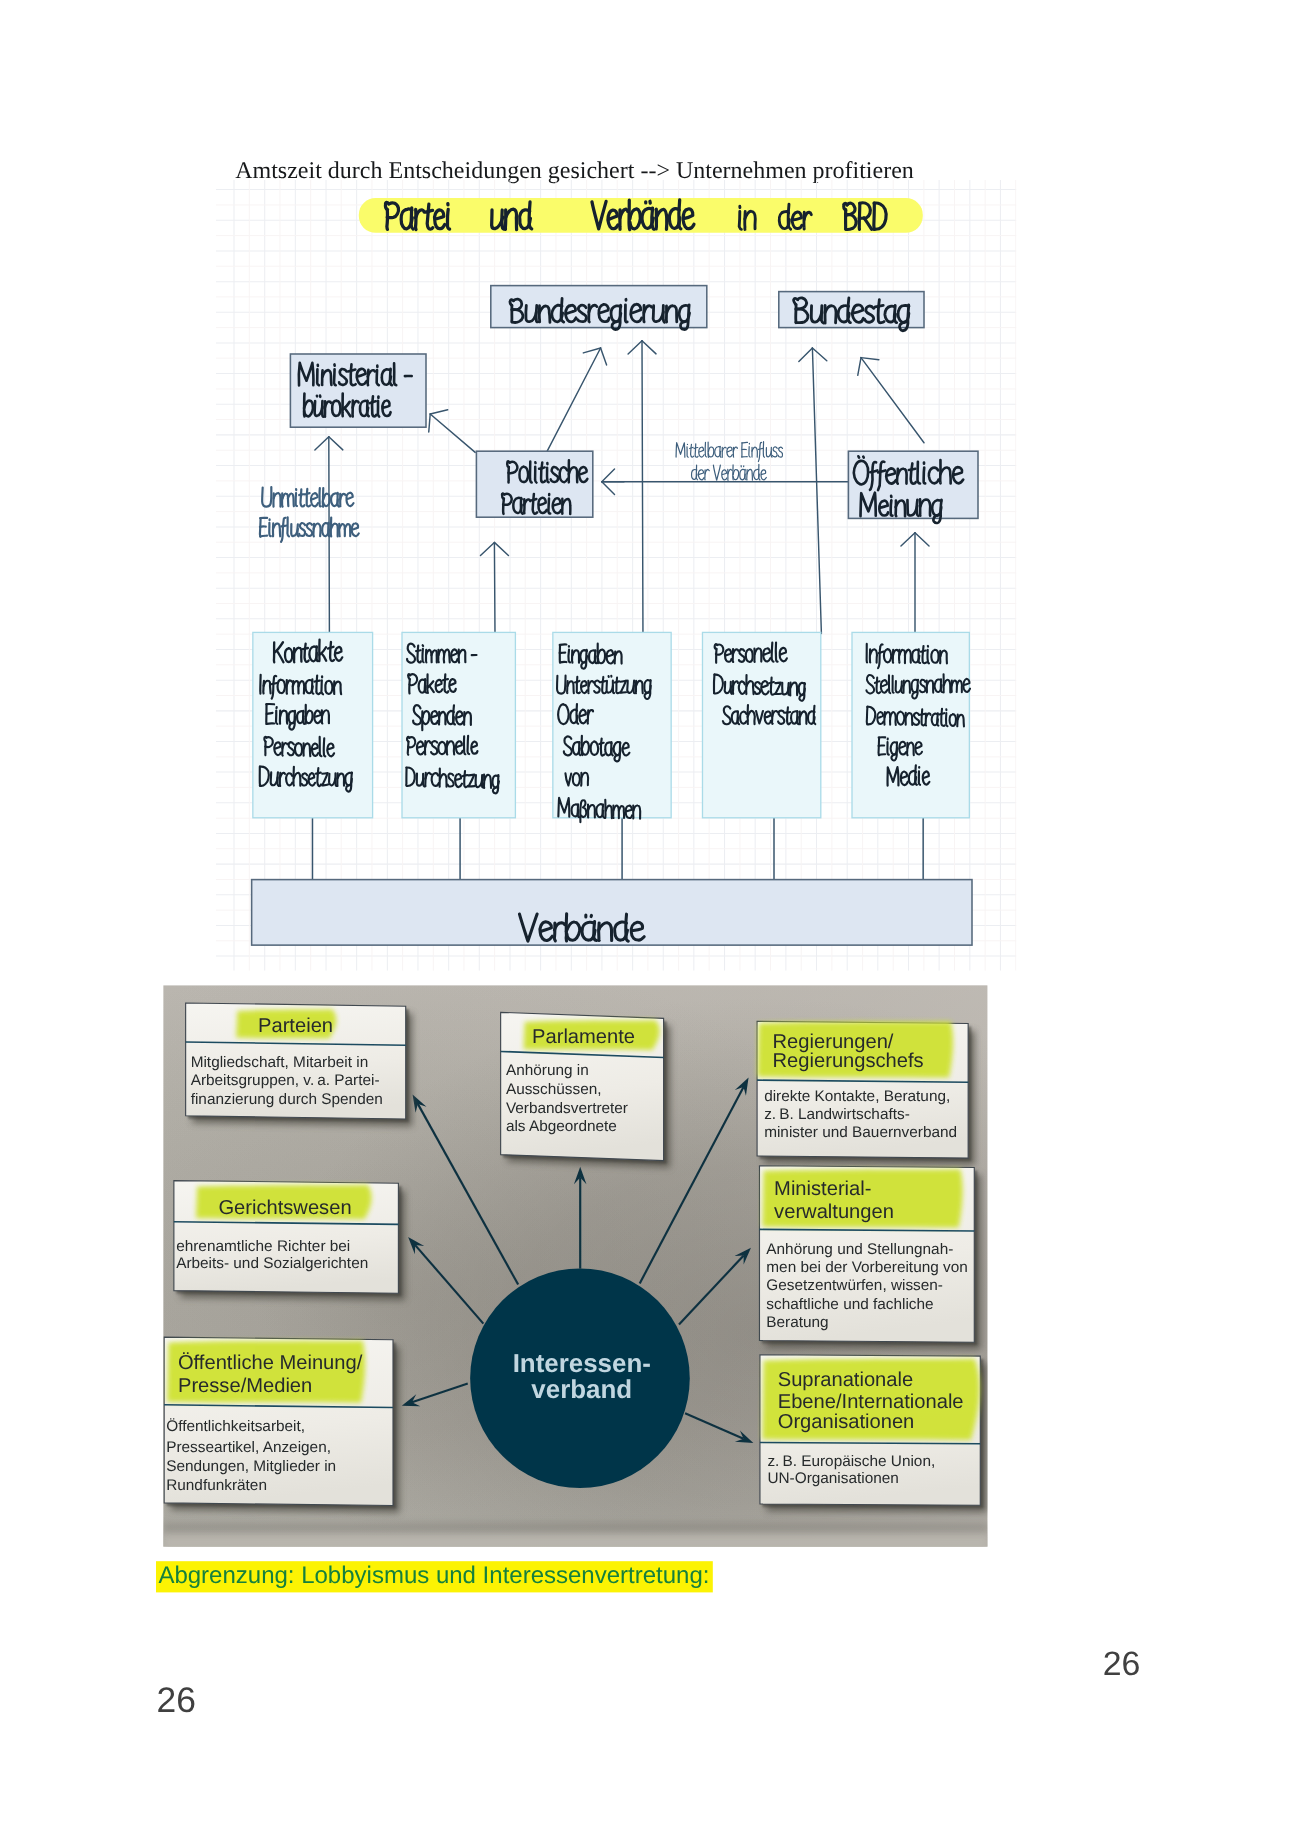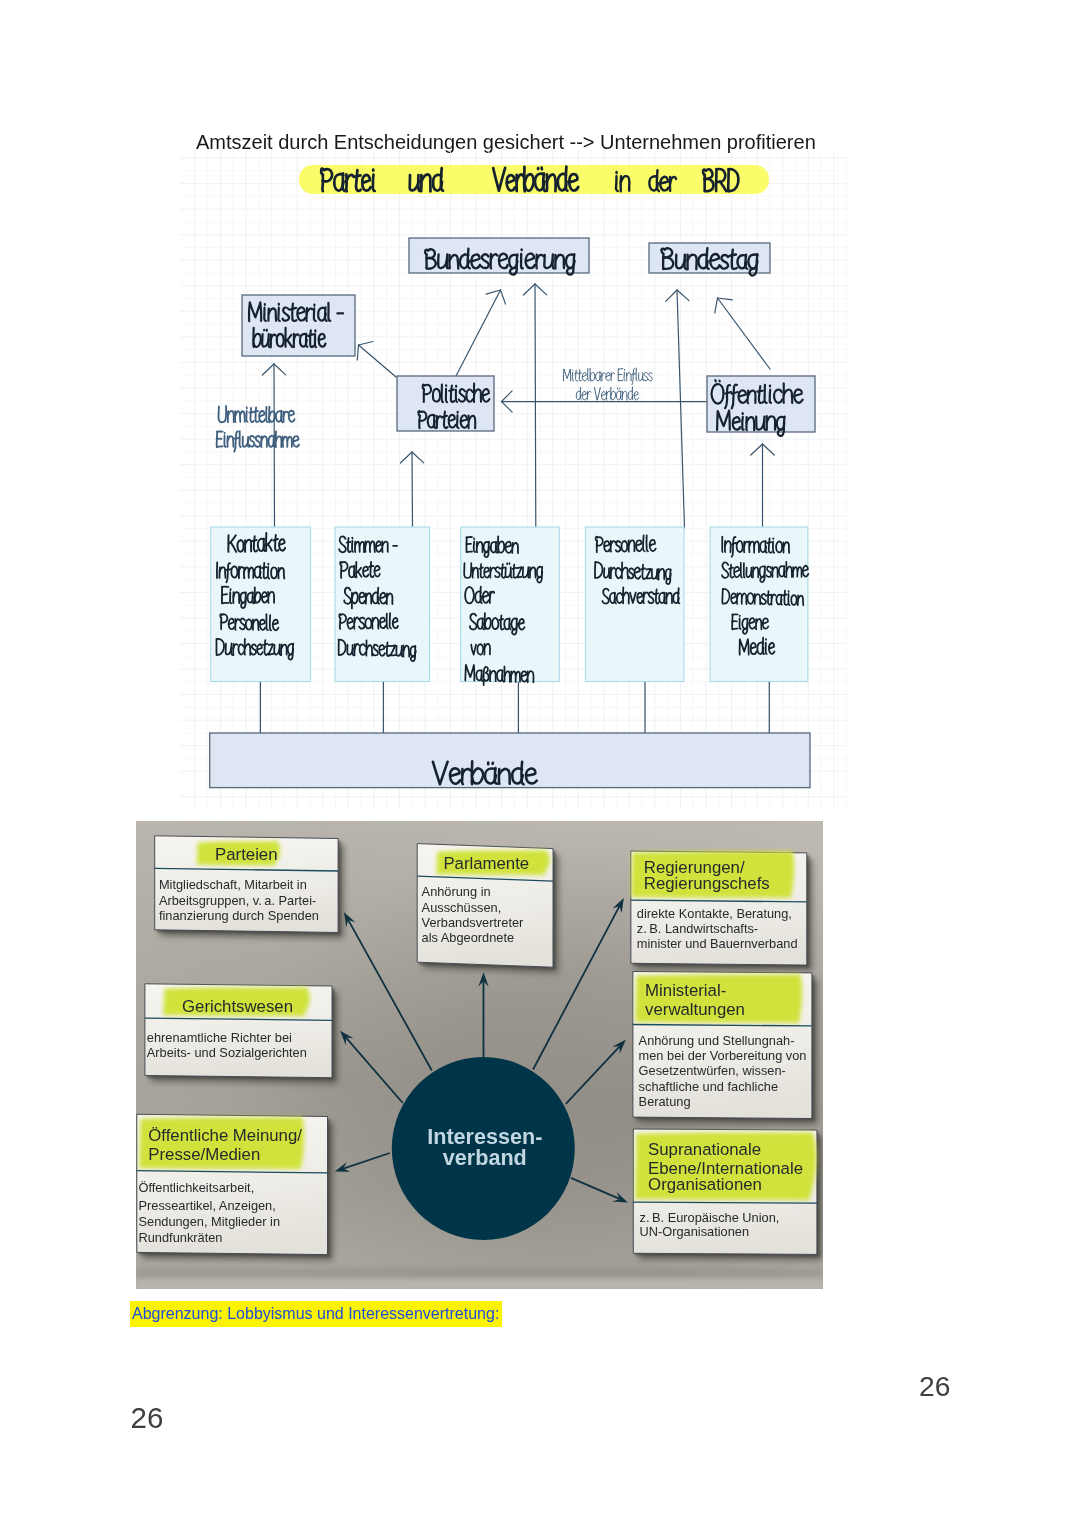--- a/index.html
+++ b/index.html
@@ -1,25 +1,25 @@
 <!DOCTYPE html>
 <html><head>
 <meta charset="utf-8">
 <title>Partei und Verbände in der BRD</title>
 <style>
   html,body{margin:0;padding:0;background:#ffffff;}
   body{width:1080px;height:1527px;position:relative;overflow:hidden;
        font-family:"Liberation Sans",sans-serif;-webkit-font-smoothing:antialiased;}
   .abs{position:absolute;}
-  #headline{left:196px;top:131.5px;font-size:20.0px;line-height:21px;color:#17191b;white-space:nowrap;}
+  #headline{left:196px;top:131.5px;font-size:20.0px;line-height:21px;color:#17191b;white-space:nowrap;font-family:Liberation Serif, serif;}
   #paper-wrap{left:180px;top:150px;width:667px;height:659px;}
   #photo-wrap{left:135.7px;top:820.5px;width:687px;height:468px;}
   #footnote-wrap{left:130px;top:1301px;}
   #footnote-hl{display:inline-block;background:#fcf303;padding:1px 3px 2px 2px;
-               font-size:16px;line-height:23px;color:#1d4ed8;white-space:nowrap;}
+               font-size:20.0px;line-height:23px;color:#15803d;white-space:nowrap;}
   .pgnum{color:#404040;font-size:28.2px;line-height:30px;}
   #pg-right{left:919px;top:1371px;}
   #pg-left{left:130.5px;top:1403px;}
 </style>
 </head>
 <body>
 
 <div class="abs" id="headline">Amtszeit durch Entscheidungen gesichert --&gt; Unternehmen profitieren</div>
 
 <div class="abs" id="paper-wrap">

